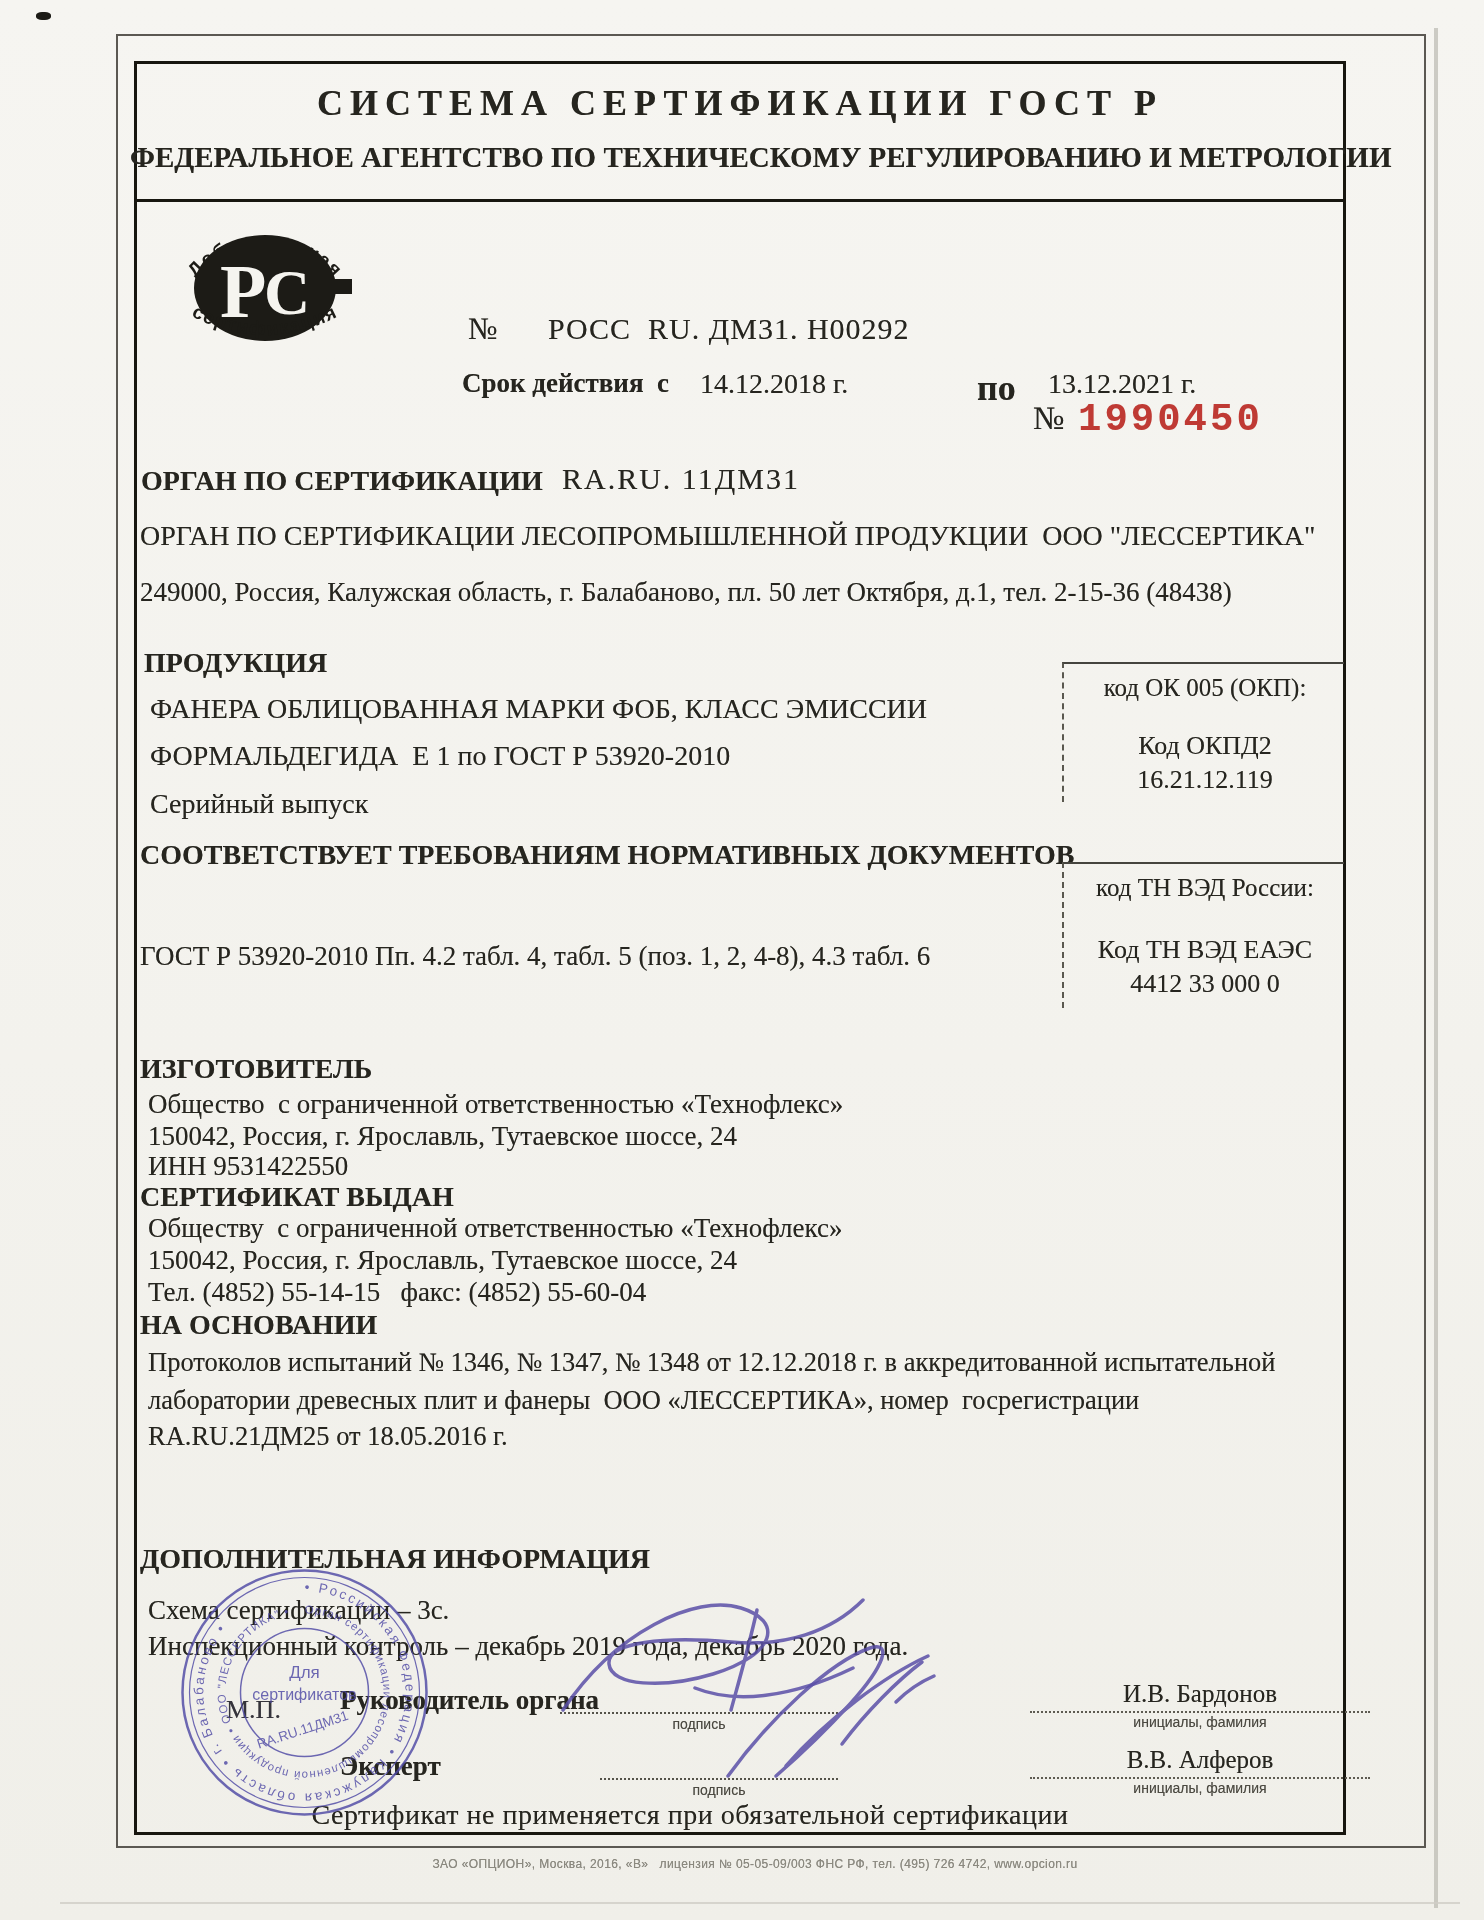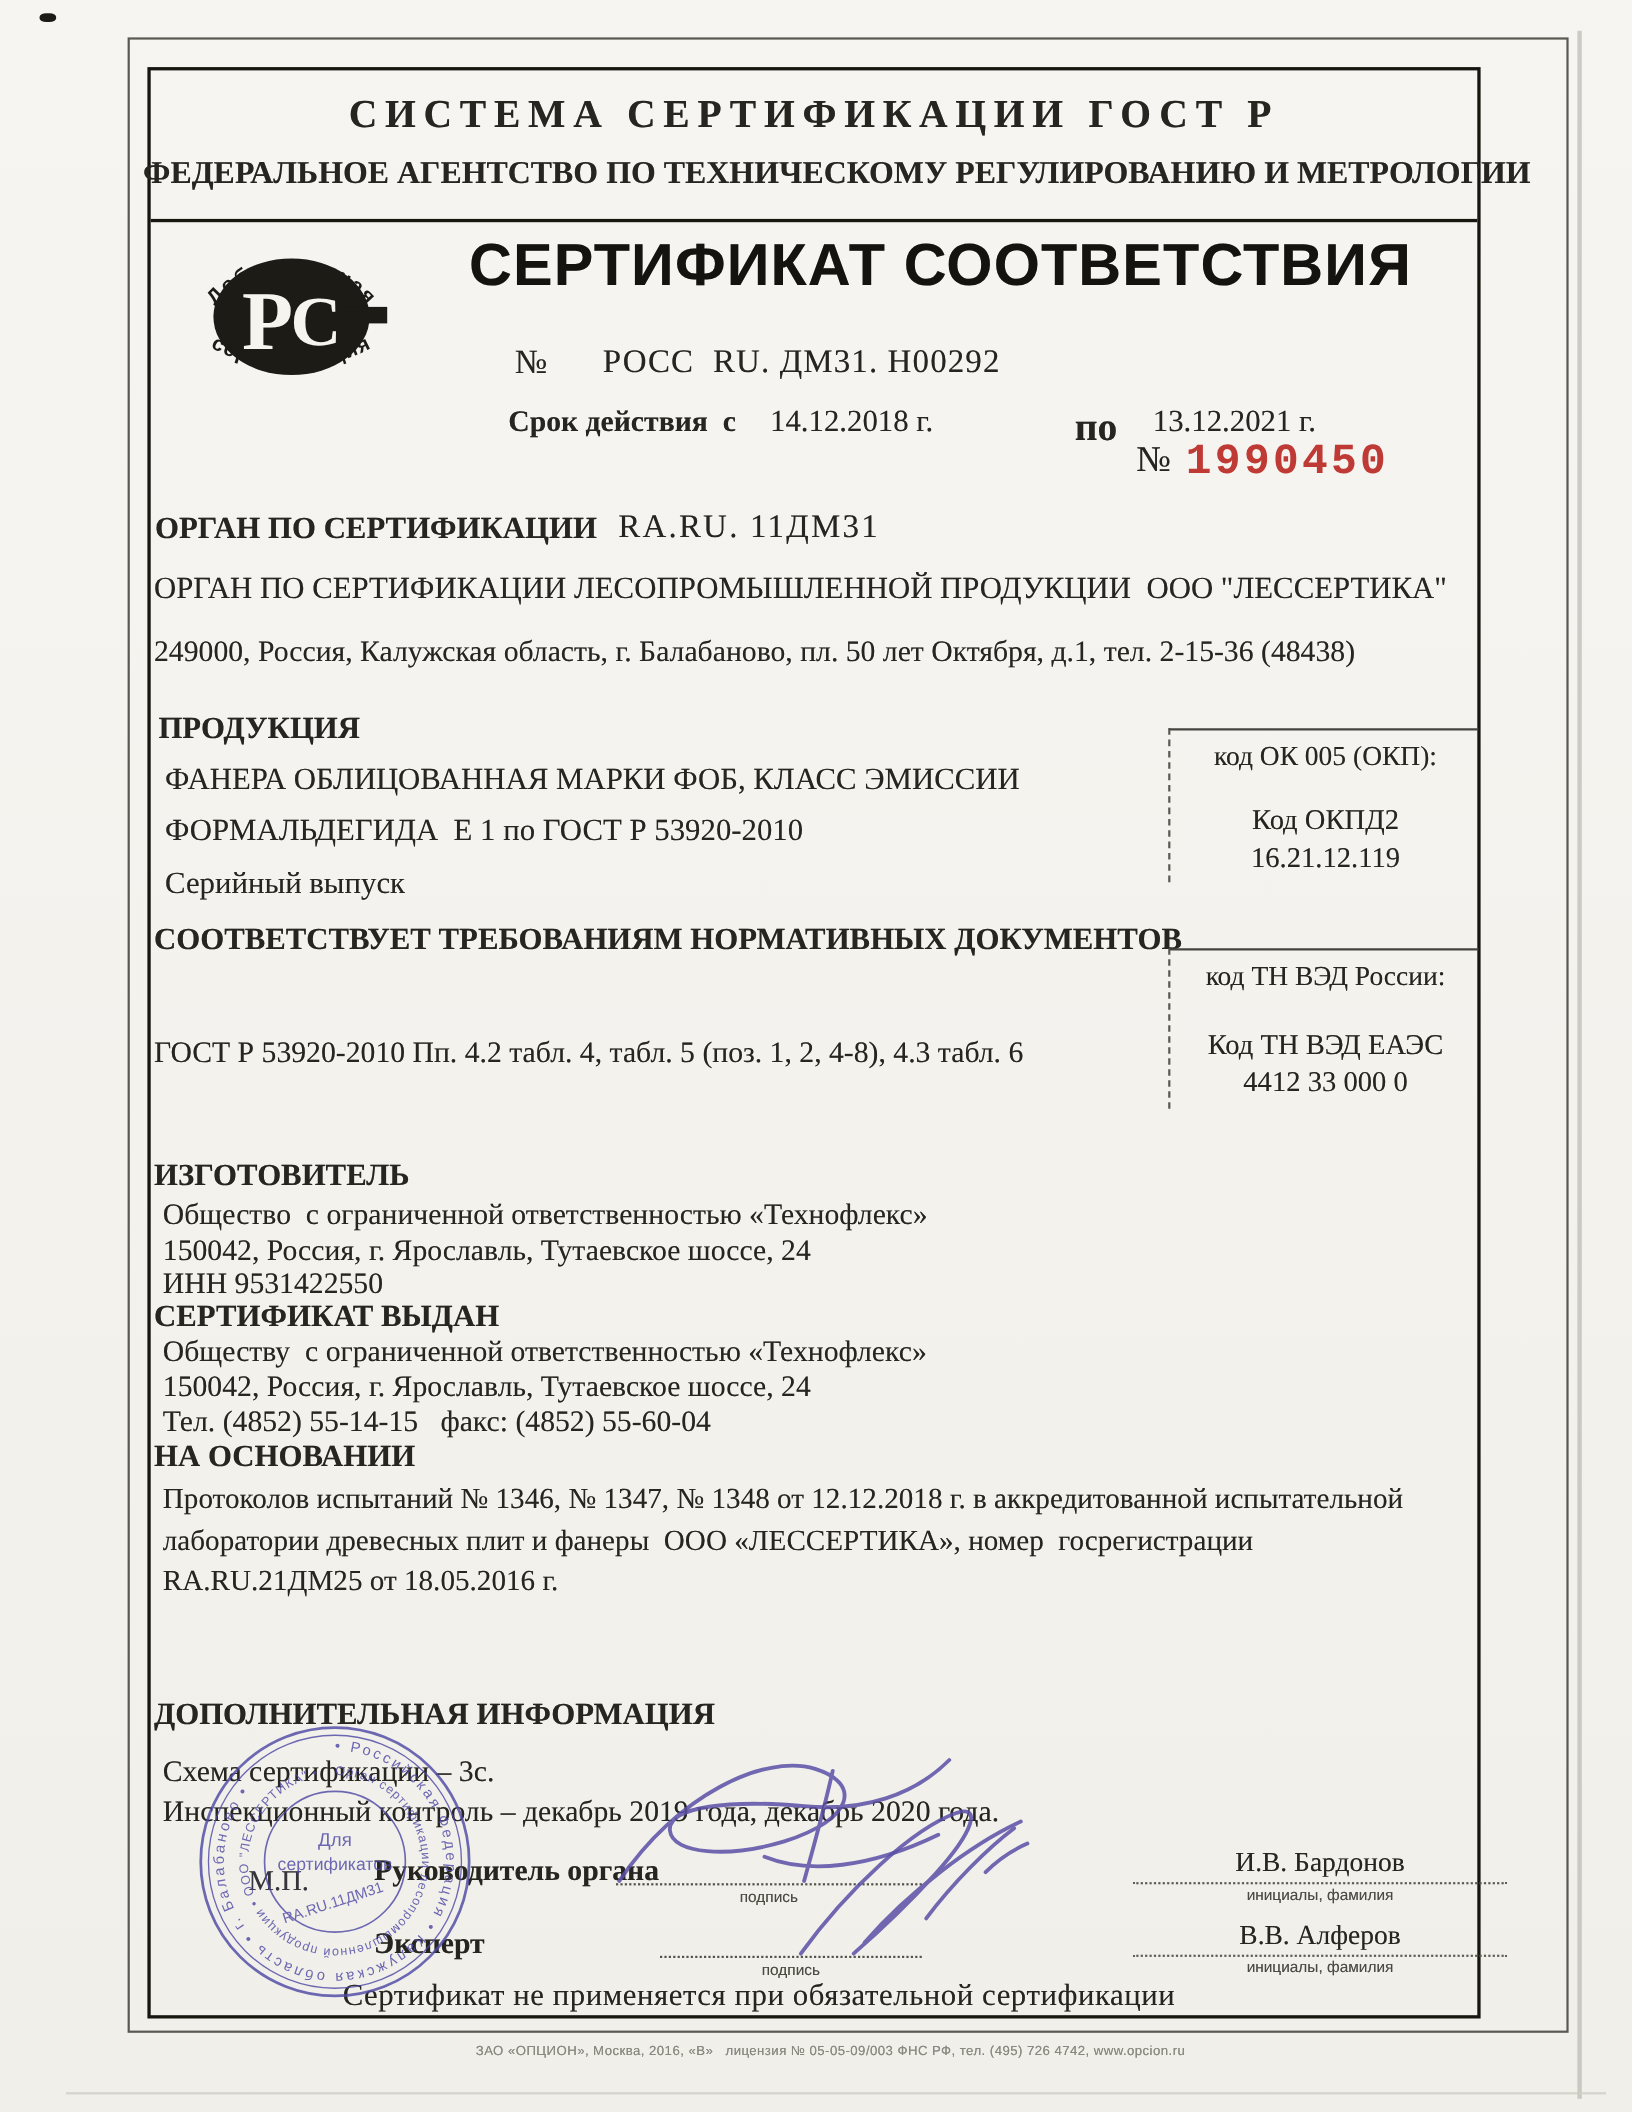--- a/index.html
+++ b/index.html
@@ -57,21 +57,20 @@
     <ellipse cx="103" cy="92" rx="71" ry="53" fill="#1c1b16"></ellipse>
     <text x="58" y="121" font-family="Liberation Serif, serif" font-size="76" font-weight="bold" fill="#f5f4ef">Р</text>
     <text x="102" y="118" font-family="Liberation Serif, serif" font-size="64" font-weight="bold" fill="#f5f4ef">С</text>
     <rect x="148" y="83" width="42" height="15" fill="#1c1b16"></rect>
     <rect x="148" y="83" width="15" height="31" fill="#1c1b16"></rect>
     <text font-family="Liberation Sans, sans-serif" font-size="19" font-weight="bold" fill="#1c1b16" letter-spacing="1.5">
       <textPath xlink:href="#logoBottom" href="#logoBottom" startOffset="50%" text-anchor="middle">сертификация</textPath>
     </text>
   </svg>
 
-  <div class="abs t sans b center" style="left:360px;top:212px;width:990px;font-size:54px;letter-spacing:1px;color:#14130f;">СЕРТИФИКАТ СООТВЕТСТВИЯ</div>
 
   <div class="abs t serif" style="left:468px;top:312px;font-size:31px;">№</div>
   <div class="abs t serif" style="left:548px;top:312px;font-size:30px;letter-spacing:1px;">РОСС  RU. ДМ31. Н00292</div>
 
   <div class="abs t serif b" style="left:462px;top:369px;font-size:27px;">Срок действия  с</div>
   <div class="abs t serif" style="left:700px;top:369px;font-size:28px;">14.12.2018 г.</div>
   <div class="abs t serif b" style="left:977px;top:369px;font-size:36px;">по</div>
   <div class="abs t serif" style="left:1048px;top:369px;font-size:28px;">13.12.2021 г.</div>
 
   <div class="abs t serif" style="left:1033px;top:400px;font-size:33px;">№</div>

